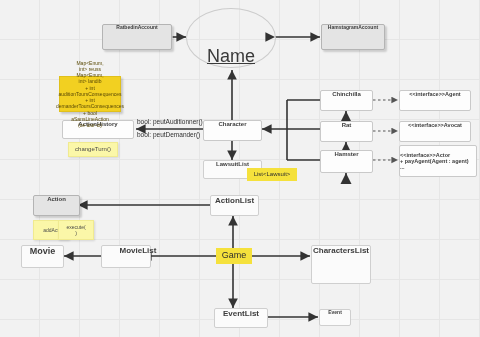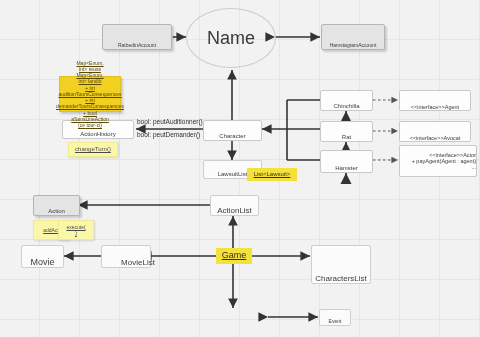--- a/index.html
+++ b/index.html
@@ -17,55 +17,56 @@
       linear-gradient(to right, #e6e6e6 1px, transparent 1px),
       linear-gradient(to bottom, #e6e6e6 1px, transparent 1px);
     background-size:40px 40px;
     background-position:-1px -1px;
   }
   #edges{position:absolute;left:0;top:0;width:480px;height:337px;}
 
   .node{
     position:absolute;
     box-sizing:border-box;
-    display:flex;align-items:flex-end;justify-content:center;
+    display:flex;align-items:flex-start;justify-content:center;
     text-align:center;
     color:#3c3c3c;
     line-height:1.15;
     background:#fdfdfd;
     border:1px solid #c9c9c9;
     border-radius:2px;
     z-index:3;
+    font-weight:bold;
   }
   .node.shadow{
     background:#e4e4e4;
     border:1px solid #b4b4b4;
     box-shadow:2px 2px 2px rgba(0,0,0,.16);
   }
   .node.plain{background:#fbfbfb;border:1px solid #cfcfcf;}
   .ellipse{
     position:absolute;
     box-sizing:border-box;
-    display:flex;align-items:center;justify-content:center;
+    display:flex;align-items:flex-end;justify-content:center;
     border:1px solid #cccccc;
     border-radius:50%;
     background:transparent;
     color:#3a3a3a;
     z-index:3;
+    text-decoration:underline;
   }
   .note{
     position:absolute;
     box-sizing:border-box;
     display:flex;align-items:center;justify-content:center;
     text-align:center;
     padding:2px 17px;
     z-index:4;
     color:#4a4a4a;
     line-height:1.25;
-    text-decoration:underline;
   }
   .note.strong{
     background:#f2d021;
     border:1px solid #e0c01c;
     box-shadow:2px 2px 2px rgba(0,0,0,.18);
     color:#5a4a06;
   }
   .note.pale{
     background:#fbf7a8;
     border:1px solid #f0ea90;
@@ -244,18 +245,21 @@
   </div>
 
   <div class="note hl" style="left:216px;top:248px;width:34px;height:16px;">
     <span class="f9">Game</span>
   </div>
 
   <div class="node plain" style="left:311px;top:245px;width:60px;height:39px;">
     <span class="f8">CharactersList</span>
   </div>
 
+  <div class="node plain" style="left:214px;top:308px;width:54px;height:20px;">
+    <span class="f8">EventList</span>
+  </div>
 
   <div class="node plain" style="left:319px;top:309px;width:32px;height:17px;">
     <span class="f5">Event</span>
   </div>
 
 </div>
 
 </body></html>

